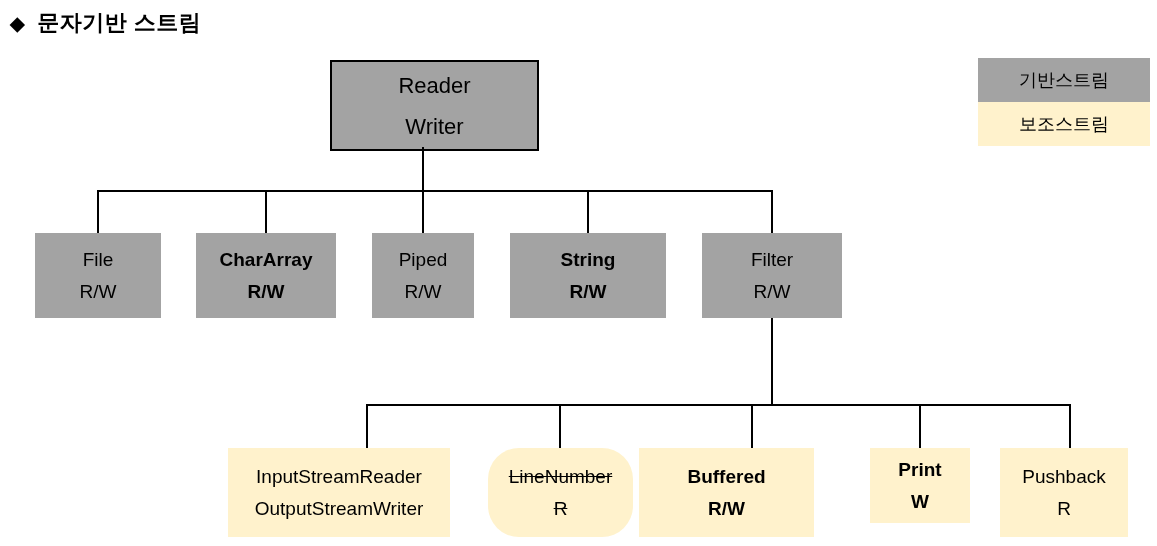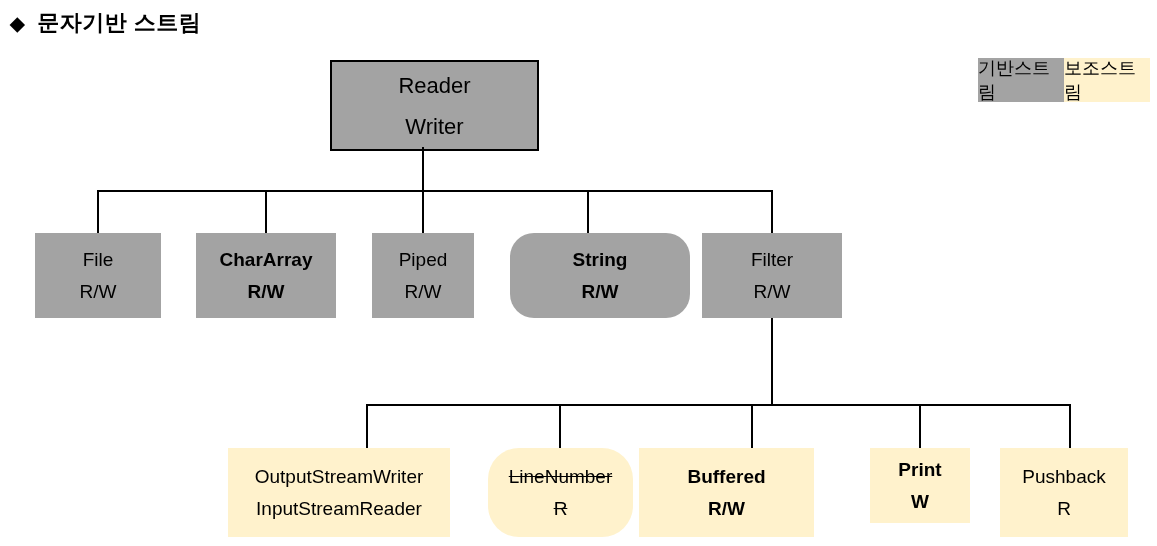--- a/index.html
+++ b/index.html
@@ -31,21 +31,21 @@
     border:2px solid #000;
     font-size:22px; line-height:41px;
   }
   .bold { font-weight:bold; }
   .strike .l { text-decoration:line-through; }
   .vline, .hline { position:absolute; background:#000; }
   .vline { width:2px; }
   .hline { height:2px; }
   .legend {
     position:absolute; left:978px; top:58px; width:172px;
-    display:flex; flex-direction:row;font-family:Liberation Serif, serif;
+    display:flex; flex-direction:column;font-family:Liberation Serif, serif;
   }
   .legend-row {
     height:44px; display:flex; align-items:center; justify-content:center;
     font-size:18px;
   }
 </style>
 </head>
 <body>
 
 <div id="canvas">
@@ -82,40 +82,40 @@
     <span class="l">R/W</span>
   </div>
   <div class="node base bold" style="left:196px; top:233px; width:140px; height:85px;">
     <span class="l">CharArray</span>
     <span class="l">R/W</span>
   </div>
   <div class="node base" style="left:372px; top:233px; width:102px; height:85px;">
     <span class="l">Piped</span>
     <span class="l">R/W</span>
   </div>
-  <div class="node base bold" style="left:510px; top:233px; width:180px; height:85px;border-radius:24px;">
+  <div class="node base bold" style="left:510px; top:233px; width:156px; height:85px;">
     <span class="l">String</span>
     <span class="l">R/W</span>
   </div>
   <div class="node base" style="left:702px; top:233px; width:140px; height:85px;">
     <span class="l">Filter</span>
     <span class="l">R/W</span>
   </div>
 
   <div class="vline" style="left:771px; top:318px; height:88px;"></div>
   <div class="hline" style="left:366px; top:404px; width:705px;"></div>
   <div class="vline" style="left:366px;  top:404px; height:44px;"></div>
   <div class="vline" style="left:559px;  top:404px; height:44px;"></div>
   <div class="vline" style="left:751px;  top:404px; height:44px;"></div>
   <div class="vline" style="left:919px;  top:404px; height:44px;"></div>
   <div class="vline" style="left:1069px; top:404px; height:44px;"></div>
 
   <div class="node aux" style="left:228px; top:448px; width:222px; height:89px;">
+    <span class="l">InputStreamReader</span>
     <span class="l">OutputStreamWriter</span>
-    <span class="l">InputStreamReader</span>
   </div>
   <div class="node aux strike" style="left:488px; top:448px; width:145px; height:89px;border-radius:31px;">
     <span class="l">LineNumber</span>
     <span class="l">R</span>
   </div>
   <div class="node aux bold" style="left:639px; top:448px; width:175px; height:89px;">
     <span class="l">Buffered</span>
     <span class="l">R/W</span>
   </div>
   <div class="node aux bold" style="left:870px; top:448px; width:100px; height:75px;">

